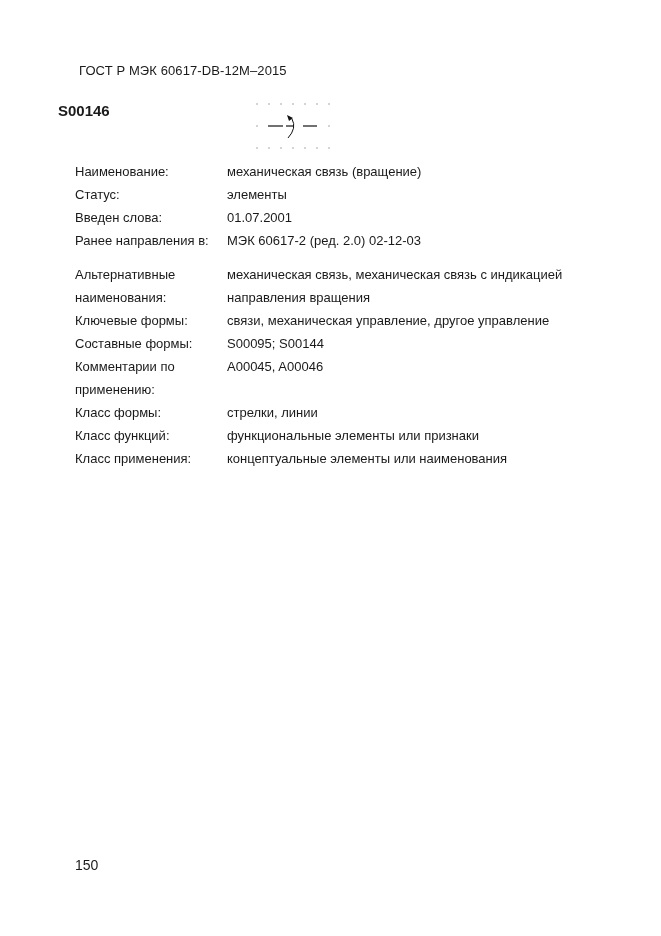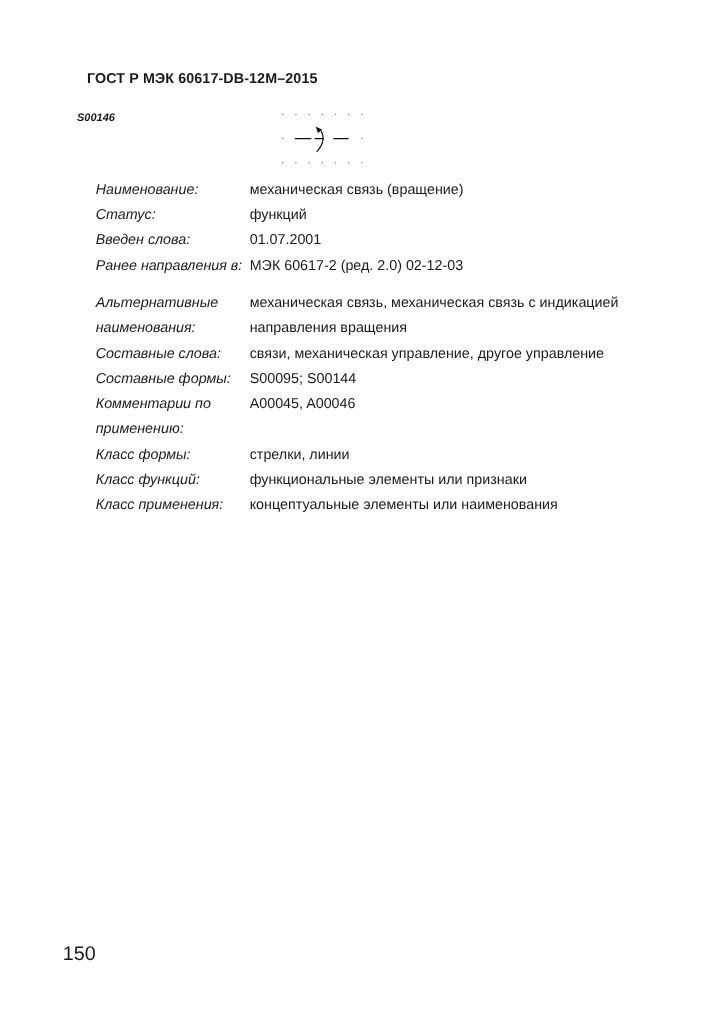--- a/index.html
+++ b/index.html
@@ -2,37 +2,37 @@
 <html><head>
   <meta charset="utf-8">
   <style>
     html, body { margin: 0; padding: 0; background: #ffffff; }
     body {
       width: 661px; height: 936px; position: relative; overflow: hidden;
       font-family: "Liberation Sans", sans-serif; color: #1a1a1a;
     }
     .header {
       position: absolute; left: 79px; top: 63px;
-      font-size: 13px; font-weight: bold; letter-spacing: 0.1px;
+      font-size: 13px; font-weight: normal; letter-spacing: 0.1px;
     }
     .code {
-      position: absolute; left: 70px; top: 102px;
-      font-size: 10px; font-weight: bold; font-style: italic;
+      position: absolute; left: 58px; top: 102px;
+      font-size: 15px; font-weight: bold;
     }
     .symbol {
       position: absolute; left: 255px; top: 100px; width: 76px; height: 52px;
     }
     .rows { position: absolute; left: 75px; top: 0; width: 560px; }
     .row {
       position: absolute; left: 0; font-size: 13px; line-height: 16px; white-space: nowrap;
     }
-    .lbl { position: absolute; left: 12px; font-style: italic; }
+    .lbl { position: absolute; left: 0; }
     .val { position: absolute; left: 152px; }
     .page-num {
-      position: absolute; left: 57px; top: 857px; font-size: 18px;
+      position: absolute; left: 75px; top: 857px; font-size: 14px;
     }
   </style>
 </head>
 <body>
 
 <div>
   <div class="header">ГОСТ Р МЭК 60617-DB-12M–2015</div>
   <div class="code">S00146</div>
 
   <div class="symbol">
@@ -63,40 +63,40 @@
     </svg>
   </div>
 
   <div class="rows">
     <div class="row" style="top:164px">
       <span class="lbl">Наименование:</span>
       <span class="val">механическая связь (вращение)</span>
     </div>
     <div class="row" style="top:187px">
       <span class="lbl">Статус:</span>
-      <span class="val">функций</span>
+      <span class="val">элементы</span>
     </div>
     <div class="row" style="top:210px">
       <span class="lbl">Введен слова:</span>
       <span class="val">01.07.2001</span>
     </div>
     <div class="row" style="top:233px">
       <span class="lbl">Ранее направления в:</span>
       <span class="val">МЭК 60617-2 (ред. 2.0) 02-12-03</span>
     </div>
     <div class="row" style="top:267px">
       <span class="lbl">Альтернативные</span>
       <span class="val">механическая связь, механическая связь с индикацией</span>
     </div>
     <div class="row" style="top:290px">
       <span class="lbl">наименования:</span>
       <span class="val">направления вращения</span>
     </div>
     <div class="row" style="top:313px">
-      <span class="lbl">Составные слова:</span>
+      <span class="lbl">Ключевые формы:</span>
       <span class="val">связи, механическая управление, другое управление</span>
     </div>
     <div class="row" style="top:336px">
       <span class="lbl">Составные формы:</span>
       <span class="val">S00095; S00144</span>
     </div>
     <div class="row" style="top:359px">
       <span class="lbl">Комментарии по</span>
       <span class="val">A00045, A00046</span>
     </div>

